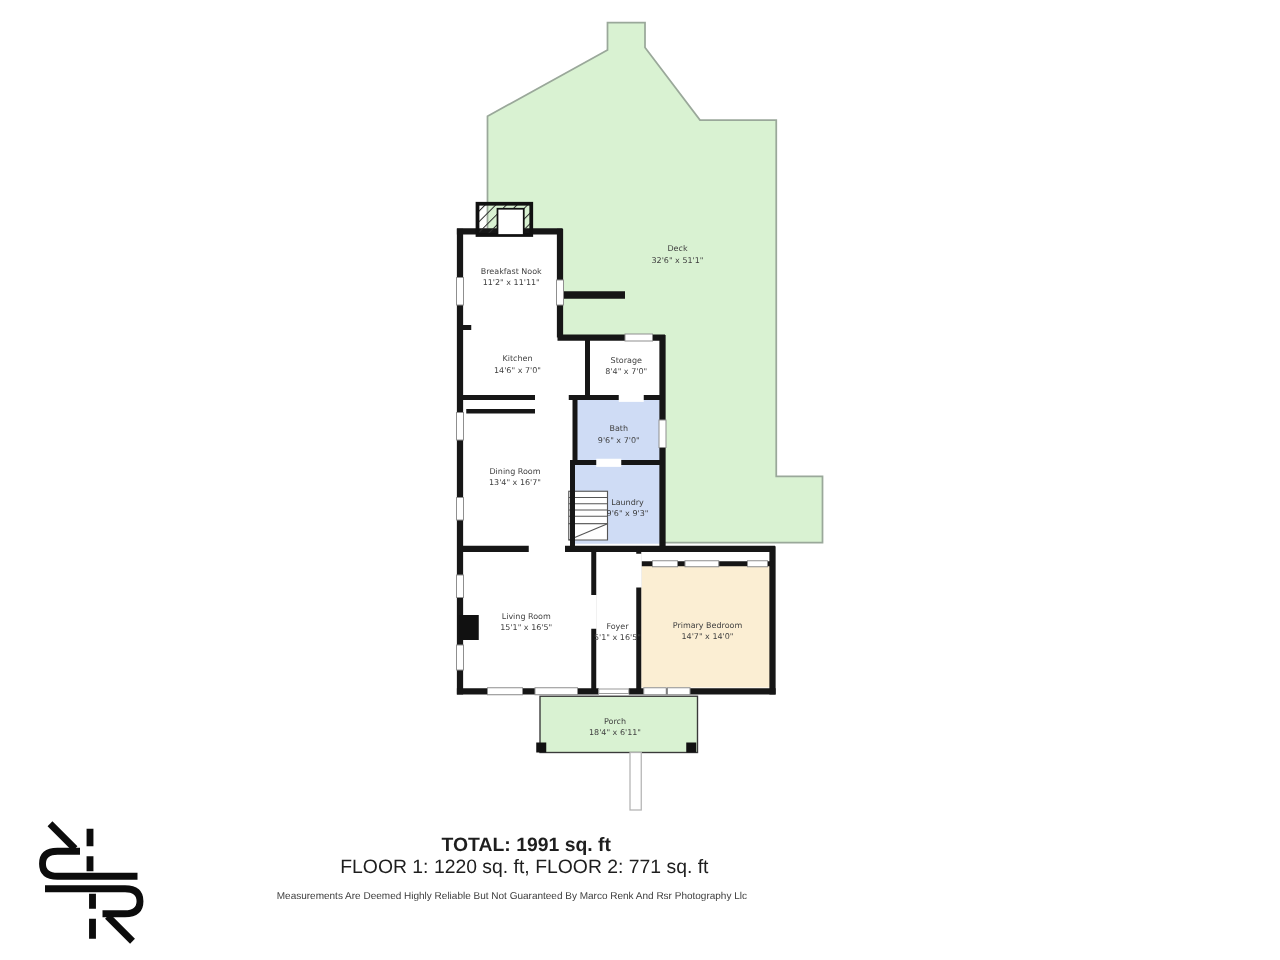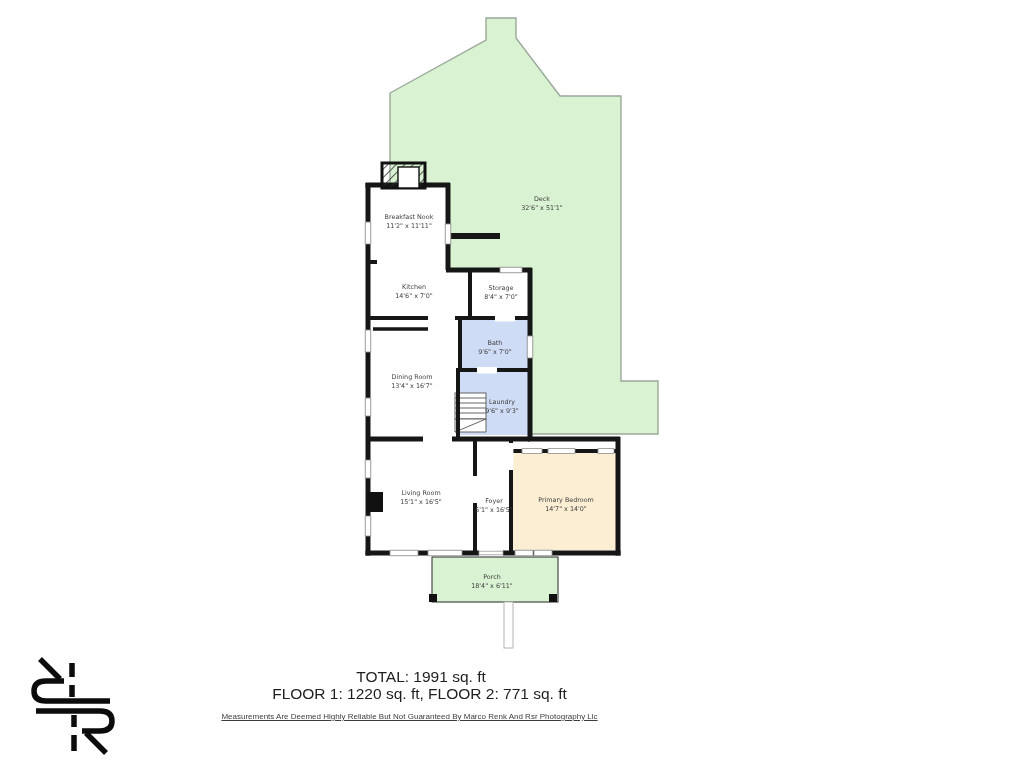--- a/index.html
+++ b/index.html
@@ -1,22 +1,22 @@
 <!DOCTYPE html>
 <html><head>
 <meta charset="utf-8">
 <style>
   html,body{margin:0;padding:0;background:#ffffff;}
   .stage{position:relative;width:819px;height:768px;background:#fff;overflow:hidden;
          font-family:"Liberation Sans", sans-serif;}
   .plan-svg{position:absolute;left:0;top:0;}
   .summary{position:absolute;left:0;right:0;top:669px;text-align:center;color:#1e1e1e;}
-  .summary .total{font-size:15.5px;font-weight:normal;line-height:15.5px;margin-bottom:1px;padding-left:23px;}
+  .summary .total{font-size:15.5px;font-weight:bold;line-height:15.5px;margin-bottom:1px;padding-left:23px;}
   .summary .line{font-size:15.5px;line-height:15.2px;padding-left:20px;}
-  .summary .disclaimer{font-size:8px;color:#3c3c3c;margin-top:11px;text-decoration:underline;}
+  .summary .disclaimer{font-size:8px;color:#3c3c3c;margin-top:11px;}
   text.room-name,text.room-dims{font-family:"DejaVu Sans", sans-serif;fill:#3f3f3f;
         font-size:6.4px;text-anchor:middle;}
   text.compass-n{font-family:"DejaVu Sans", sans-serif;font-style:italic;font-weight:bold;
         font-size:12px;fill:#111;}
 </style>
 </head>
 <body>
 
 <div class="stage">
 

